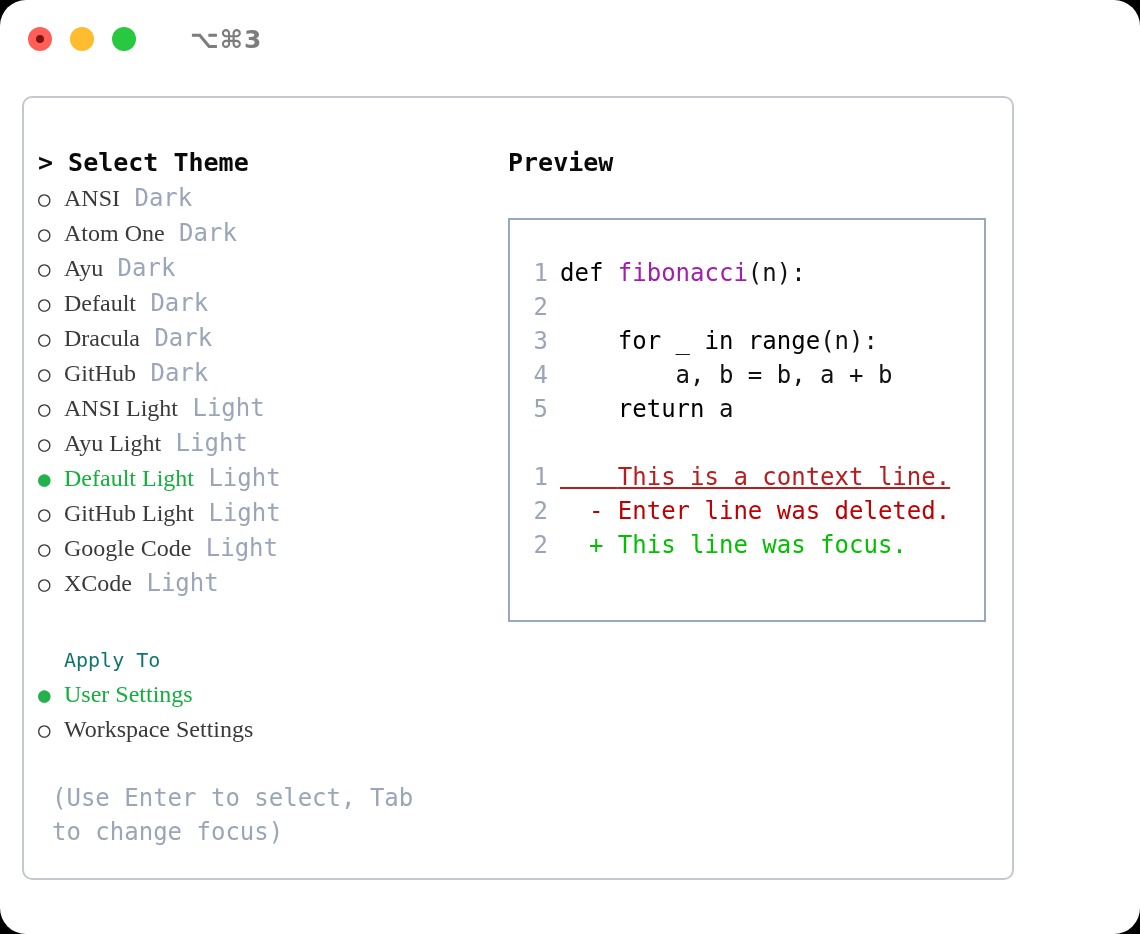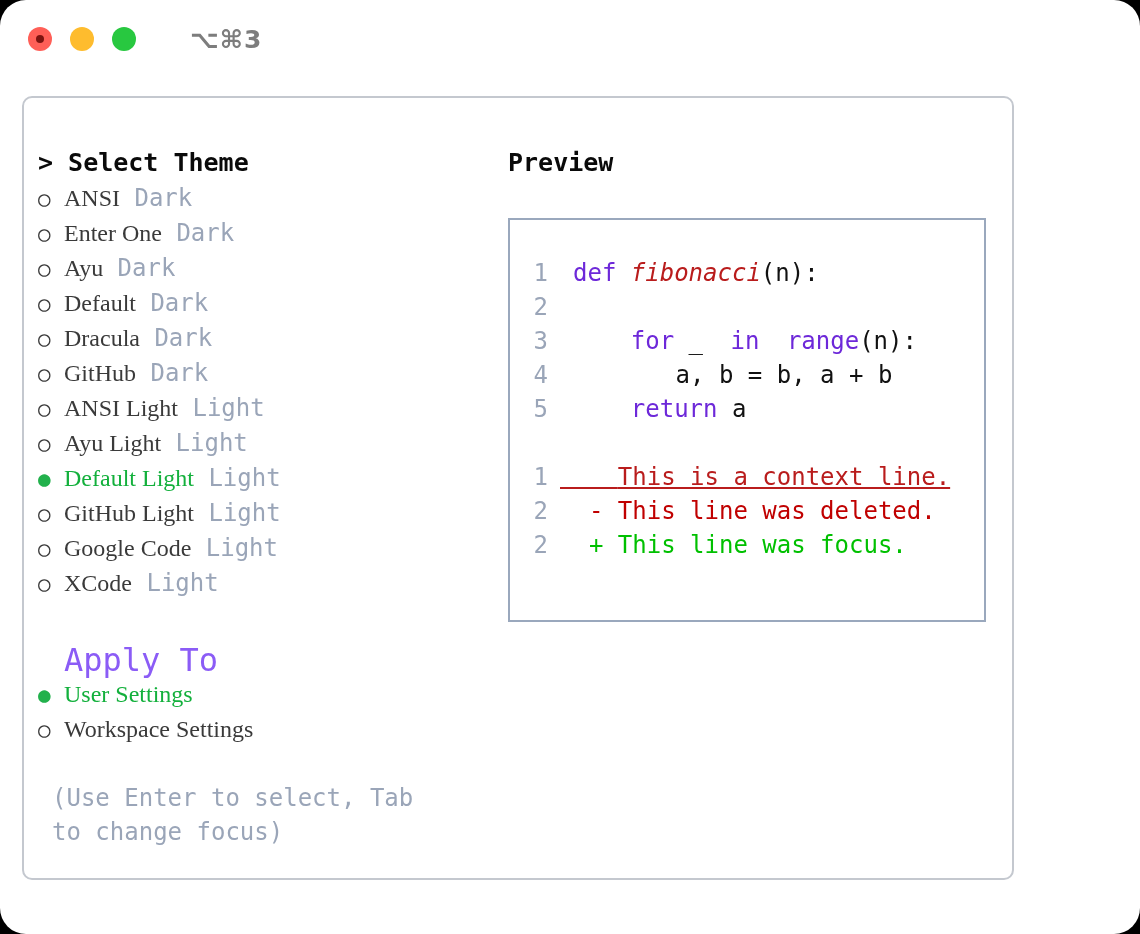--- a/index.html
+++ b/index.html
@@ -82,22 +82,22 @@
     width: 26px; flex: none;
     font-size: 21px;
     color: #3a3a3a;
     text-align: left;
   }
   .opt.selected .bullet { color: #22b14c; }
   .opt-label { color: #3a3a3a; font-family: Liberation Serif, serif; }
   .opt.selected .opt-label { color: #13b03c; }
   .opt-badge { color: #9aa5b8; }
   .section-head {
-    font-size: 32px;
-    color: #8b5cf6;
+    font-size: 20px;
+    color: #0f766e;
     line-height: 34px;
     padding-left: 26px;
     white-space: pre;
   }
   .spacer-lg { height: 42px; }
   .spacer-md { height: 34px; }
   .hint {
     font-size: 24px;
     color: #9aa5b8;
     line-height: 34px;
@@ -130,22 +130,22 @@
     line-height: 34px;
     white-space: pre;
   }
   .ln {
     width: 36px; flex: none;
     text-align: right;
     color: #9aa5b8;
     padding-right: 12px;
   }
   .code-text { color: #111111; }
-  .kw   { color: #6d28d9; margin-left: 13px; }
-  .fn   { color: #b91c1c; font-style: italic; }
+  .kw   { color: #000000; }
+  .fn   { color: #a21caf; }
   .gap  { height: 34px; }
   .diff-ctx { color: #b91c1c; text-decoration: underline; }
   .diff-del { color: #c00000; }
   .diff-add { color: #00c000; }
 </style>
 </head>
 <body>
 
 <div class="window">
 
@@ -158,21 +158,21 @@
     <div class="shortcut">⌥⌘3</div>
   </div>
 
   <div class="panel">
     <div class="panel-inner">
 
       <div class="col-left">
         <div class="prompt">&gt; Select Theme</div>
         <div id="theme-list">
             <div class="opt"><span class="bullet">○</span><span class="opt-label">ANSI</span><span class="opt-badge"> Dark</span></div>
-            <div class="opt"><span class="bullet">○</span><span class="opt-label">Enter One</span><span class="opt-badge"> Dark</span></div>
+            <div class="opt"><span class="bullet">○</span><span class="opt-label">Atom One</span><span class="opt-badge"> Dark</span></div>
             <div class="opt"><span class="bullet">○</span><span class="opt-label">Ayu</span><span class="opt-badge"> Dark</span></div>
             <div class="opt"><span class="bullet">○</span><span class="opt-label">Default</span><span class="opt-badge"> Dark</span></div>
             <div class="opt"><span class="bullet">○</span><span class="opt-label">Dracula</span><span class="opt-badge"> Dark</span></div>
             <div class="opt"><span class="bullet">○</span><span class="opt-label">GitHub</span><span class="opt-badge"> Dark</span></div>
             <div class="opt"><span class="bullet">○</span><span class="opt-label">ANSI Light</span><span class="opt-badge"> Light</span></div>
             <div class="opt"><span class="bullet">○</span><span class="opt-label">Ayu Light</span><span class="opt-badge"> Light</span></div>
             <div class="opt selected"><span class="bullet">●</span><span class="opt-label">Default Light</span><span class="opt-badge"> Light</span></div>
             <div class="opt"><span class="bullet">○</span><span class="opt-label">GitHub Light</span><span class="opt-badge"> Light</span></div>
             <div class="opt"><span class="bullet">○</span><span class="opt-label">Google Code</span><span class="opt-badge"> Light</span></div>
             <div class="opt"><span class="bullet">○</span><span class="opt-label">XCode</span><span class="opt-badge"> Light</span></div>
@@ -195,21 +195,21 @@
           <div id="code-block">
               <div class="code-line"><span class="ln">1</span><span><span class="code-text"></span><span class="kw">def </span><span class="fn">fibonacci</span><span class="code-text">(n):</span></span></div>
               <div class="code-line"><span class="ln">2</span></div>
               <div class="code-line"><span class="ln">3</span><span><span class="code-text">    </span><span class="kw">for</span><span class="code-text"> _ </span><span class="kw">in</span><span class="code-text"> </span><span class="kw">range</span><span class="code-text">(n):</span></span></div>
               <div class="code-line"><span class="ln">4</span><span><span class="code-text">        </span><span class="code-text">a, b = b, a + b</span></span></div>
               <div class="code-line"><span class="ln">5</span><span><span class="code-text">    </span><span class="kw">return</span><span class="code-text"> a</span></span></div>
             </div>
           <div class="gap"></div>
           <div id="diff-block">
               <div class="code-line"><span class="ln">1</span><span class="diff-ctx">    </span><span class="diff-ctx">This is a context line.</span></div>
-              <div class="code-line"><span class="ln">2</span><span class="diff-del">  - </span><span class="diff-del">This line was deleted.</span></div>
+              <div class="code-line"><span class="ln">2</span><span class="diff-del">  - </span><span class="diff-del">Enter line was deleted.</span></div>
               <div class="code-line"><span class="ln">2</span><span class="diff-add">  + </span><span class="diff-add">This line was focus.</span></div>
             </div>
         </div>
       </div>
 
     </div>
   </div>
 </div>
 
 </body></html>

